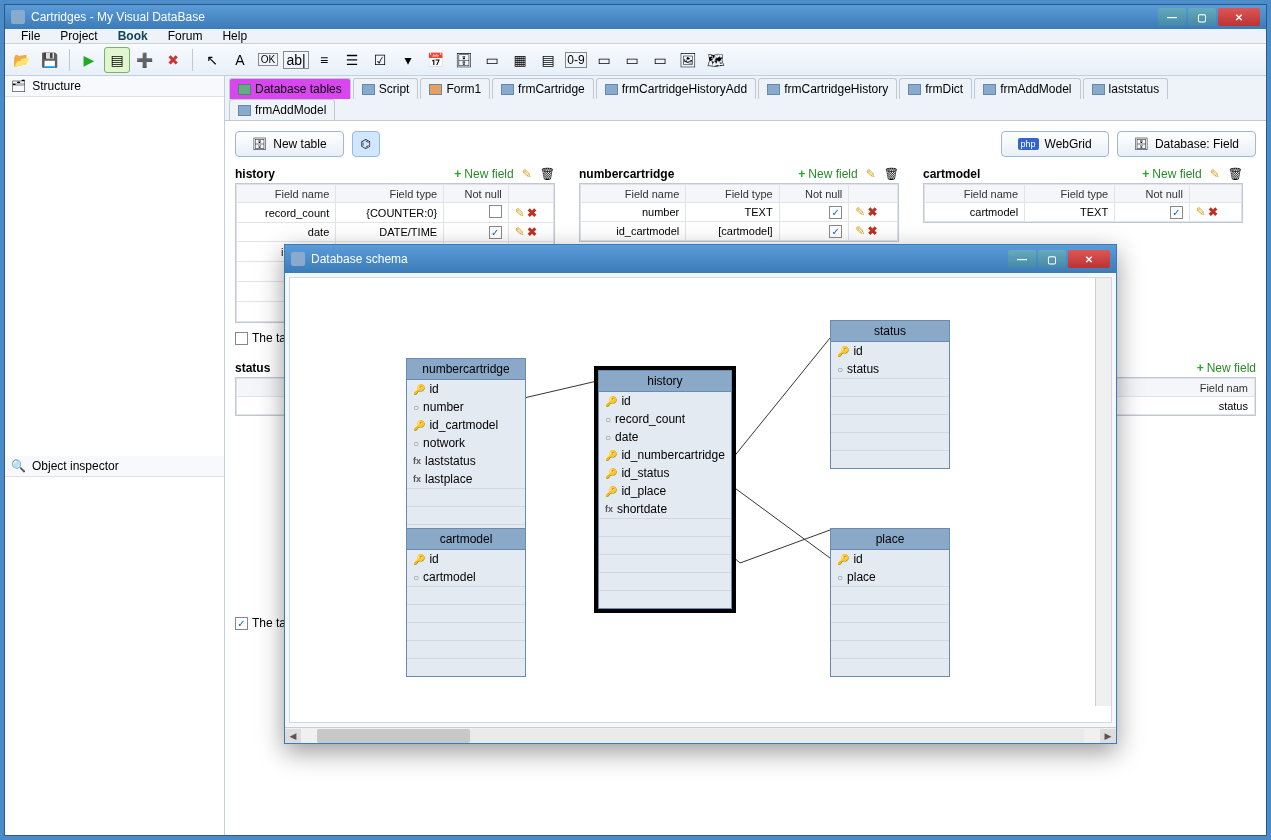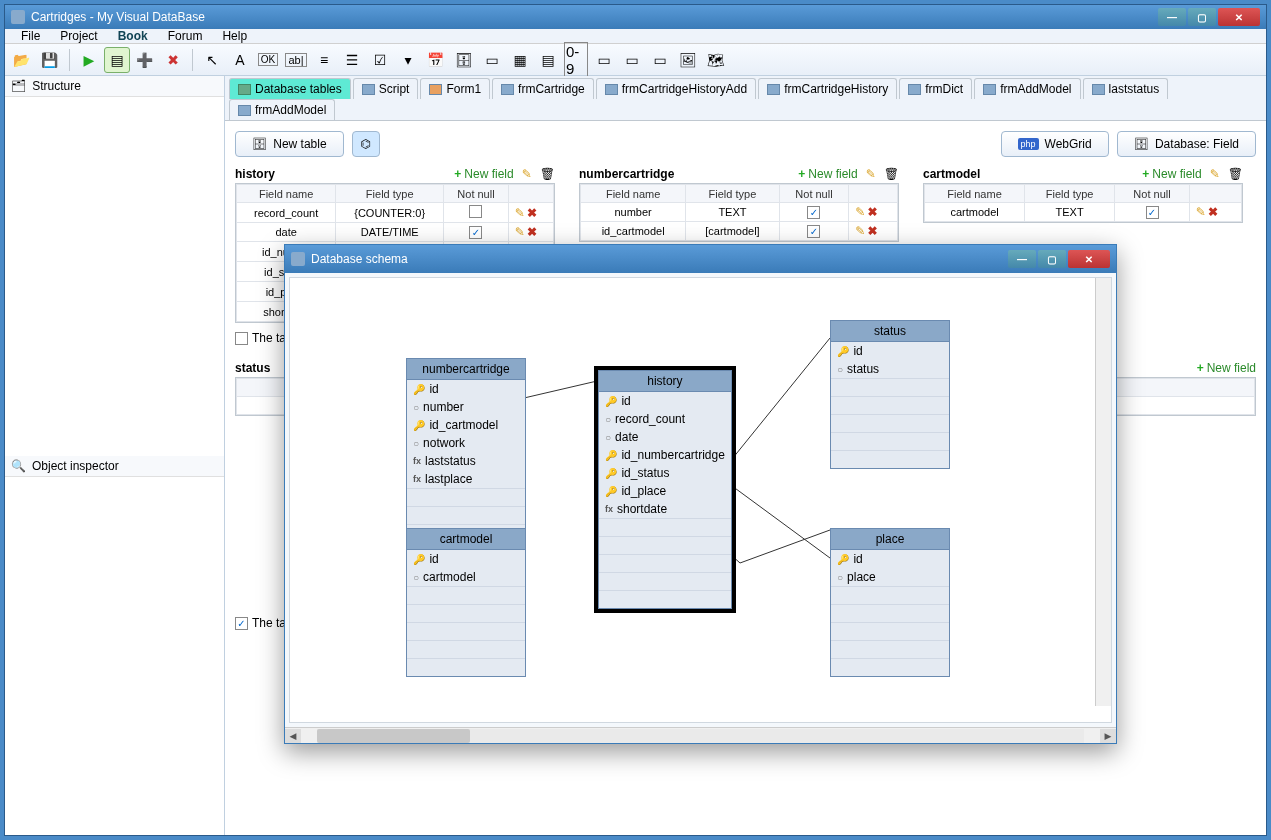--- a/index.html
+++ b/index.html
@@ -26,37 +26,37 @@
 .body { flex: 1; display: flex; background: #fff; }
 .left-pane { width: 220px; border-right: 1px solid #c0d0e0; display: flex; flex-direction: column; }
 .panel-hdr { padding: 3px 6px; display: flex; align-items: center; gap: 6px; border-bottom: 1px solid #e0e0e0; background: #f7f9fc; }
 .panel-tabs { display: flex; border-bottom: 1px solid #c0c8d0; background: #eef3fa; }
 .panel-tab { padding: 3px 10px; border: 1px solid #c0c8d0; border-bottom: none; background: #fff; margin-right: 2px; border-radius: 3px 3px 0 0; cursor: pointer; }
 .panel-tab.inactive { background: #eef3fa; border-color: transparent transparent #c0c8d0 transparent; }
 .panel-body { flex: 1; background: #fff; overflow: auto; }
 
 .right-pane { flex: 1; display: flex; flex-direction: column; }
 .form-tabs { display: flex; background: #eef3fa; padding-top: 2px; padding-left: 4px; border-bottom: 1px solid #c0c8d0; flex-wrap: wrap; }
-.form-tab { display: flex; align-items: center; gap: 4px; padding: 3px 8px; border: 1px solid #c0c8d0; border-bottom: none; background: #5eead4; margin-right: 2px; border-radius: 3px 3px 0 0; cursor: pointer; font-size: 11px; }
+.form-tab { display: flex; align-items: center; gap: 4px; padding: 3px 8px; border: 1px solid #c0c8d0; border-bottom: none; background: #d946ef; margin-right: 2px; border-radius: 3px 3px 0 0; cursor: pointer; font-size: 11px; }
 .form-tab.inactive { background: #eef3fa; }
 .form-tab .ticn { width: 13px; height: 11px; background: #6a8; border: 1px solid #486; }
 .form-tab.inactive .ticn { background: #8ac; border: 1px solid #68a; }
 
 .canvas { flex: 1; padding: 10px; background: #fff; position: relative; overflow: auto; }
 .canvas-top { display: flex; gap: 8px; margin-bottom: 10px; }
 .btn { display: inline-flex; align-items: center; gap: 6px; padding: 5px 16px; border: 1px solid #a0b8d0; border-radius: 4px; background: linear-gradient(#fff,#e8eff8); cursor: pointer; }
 .tables-row { display: flex; gap: 24px; align-items: flex-start; }
 .tbl-box { min-width: 320px; }
 .tbl-hdr { display: flex; align-items: center; gap: 8px; margin-bottom: 2px; }
 .tbl-title { font-weight: bold; }
 .new-field { display: flex; align-items: center; gap: 3px; color: #2a8a2a; cursor: pointer; }
 .spacer { flex: 1; }
 .tbl-grid { border: 1px solid #c0c8d0; }
 .tbl-grid table { width: 100%; border-collapse: collapse; }
-.tbl-grid th, .tbl-grid td { border: 1px solid #e0e4ea; padding: 2px 6px; text-align: center; font-size: 11px; height: 18px; }
+.tbl-grid th, .tbl-grid td { border: 1px solid #e0e4ea; padding: 2px 6px; text-align: right; font-size: 11px; height: 18px; }
 .tbl-grid th { background: #f4f6fa; font-weight: normal; color: #333; }
 .chk { width: 13px; height: 13px; border: 1px solid #888; display: inline-block; background: #fff; }
 .chk.on::after { content: "✓"; color: #06c; font-size: 10px; display: block; line-height: 11px; text-align: center; }
 .row-icons { display: flex; gap: 2px; }
 .pencil { color: #d8a020; font-size: 12px; }
 .delx { color: #c03020; font-weight: bold; font-size: 12px; }
 
 .chklabel { display: flex; align-items: center; gap: 4px; margin-top: 8px; }
 
 
@@ -125,21 +125,21 @@
     <div class="tbtn">
         <span class="ico">↖</span>
       </div>
     <div class="tbtn">
         <span class="ico">A</span>
       </div>
     <div class="tbtn">
         <span class="ico" style="font-size:10px;border:1px solid #888;padding:0 2px">OK</span>
       </div>
     <div class="tbtn">
-        <span class="ico" style="font-size:11px;border:1px solid #888;padding:0 2px">ab|</span>
+        <span class="ico" style="font-size:14px;border:1px solid #888;padding:0 2px">ab|</span>
       </div>
     <div class="tbtn">
         <span class="ico">≡</span>
       </div>
     <div class="tbtn">
         <span class="ico">☰</span>
       </div>
     <div class="tbtn">
         <span class="ico">☑</span>
       </div>
@@ -155,21 +155,21 @@
     <div class="tbtn">
         <span class="ico">▭</span>
       </div>
     <div class="tbtn">
         <span class="ico">▦</span>
       </div>
     <div class="tbtn">
         <span class="ico">▤</span>
       </div>
     <div class="tbtn">
-        <span class="ico" style="font-size:15px;border:1px solid #888;padding:0 1px">0-9</span>
+        <span class="ico" style="font-size:12px;border:1px solid #888;padding:0 1px">0-9</span>
       </div>
     <div class="tbtn">
         <span class="ico">▭</span>
       </div>
     <div class="tbtn">
         <span class="ico">▭</span>
       </div>
     <div class="tbtn">
         <span class="ico">▭</span>
       </div>

